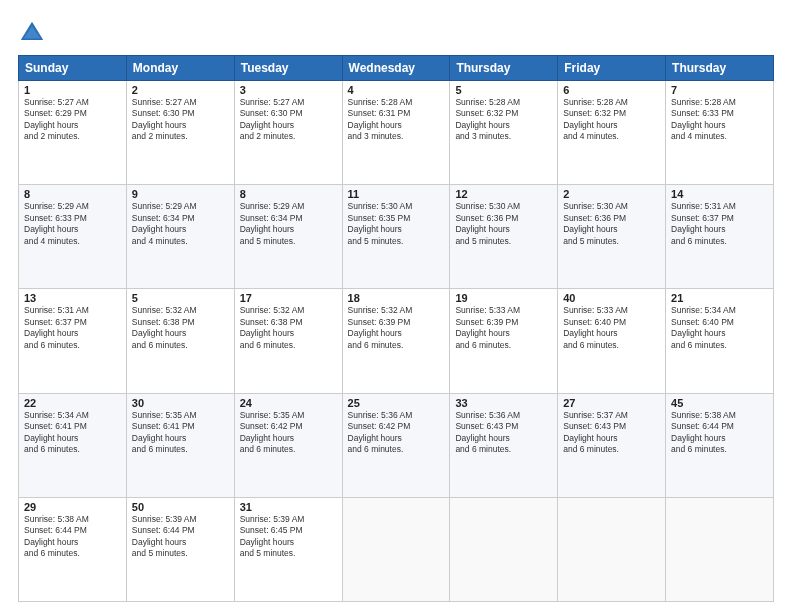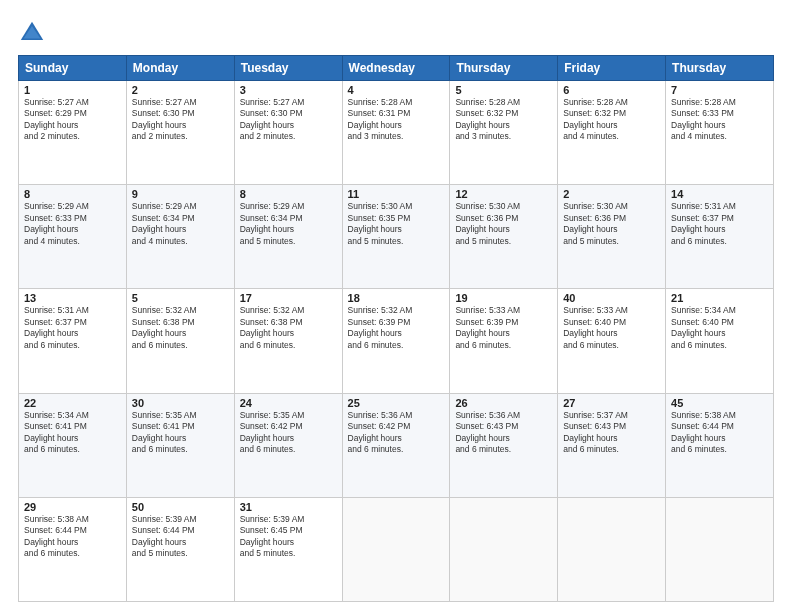--- a/index.html
+++ b/index.html
@@ -227,21 +227,21 @@
           </td>
           <td>
             <span class="day-number">24</span>
             <div class="cell-content">Sunrise: 5:35 AM<br>Sunset: 6:42 PM<br>Daylight hours<br>and 6 minutes.</div>
           </td>
           <td>
             <span class="day-number">25</span>
             <div class="cell-content">Sunrise: 5:36 AM<br>Sunset: 6:42 PM<br>Daylight hours<br>and 6 minutes.</div>
           </td>
           <td>
-            <span class="day-number">26</span>
+            <span class="day-number">33</span>
             <div class="cell-content">Sunrise: 5:36 AM<br>Sunset: 6:43 PM<br>Daylight hours<br>and 6 minutes.</div>
           </td>
           <td>
             <span class="day-number">27</span>
             <div class="cell-content">Sunrise: 5:37 AM<br>Sunset: 6:43 PM<br>Daylight hours<br>and 6 minutes.</div>
           </td>
           <td>
             <span class="day-number">45</span>
             <div class="cell-content">Sunrise: 5:38 AM<br>Sunset: 6:44 PM<br>Daylight hours<br>and 6 minutes.</div>
           </td>

